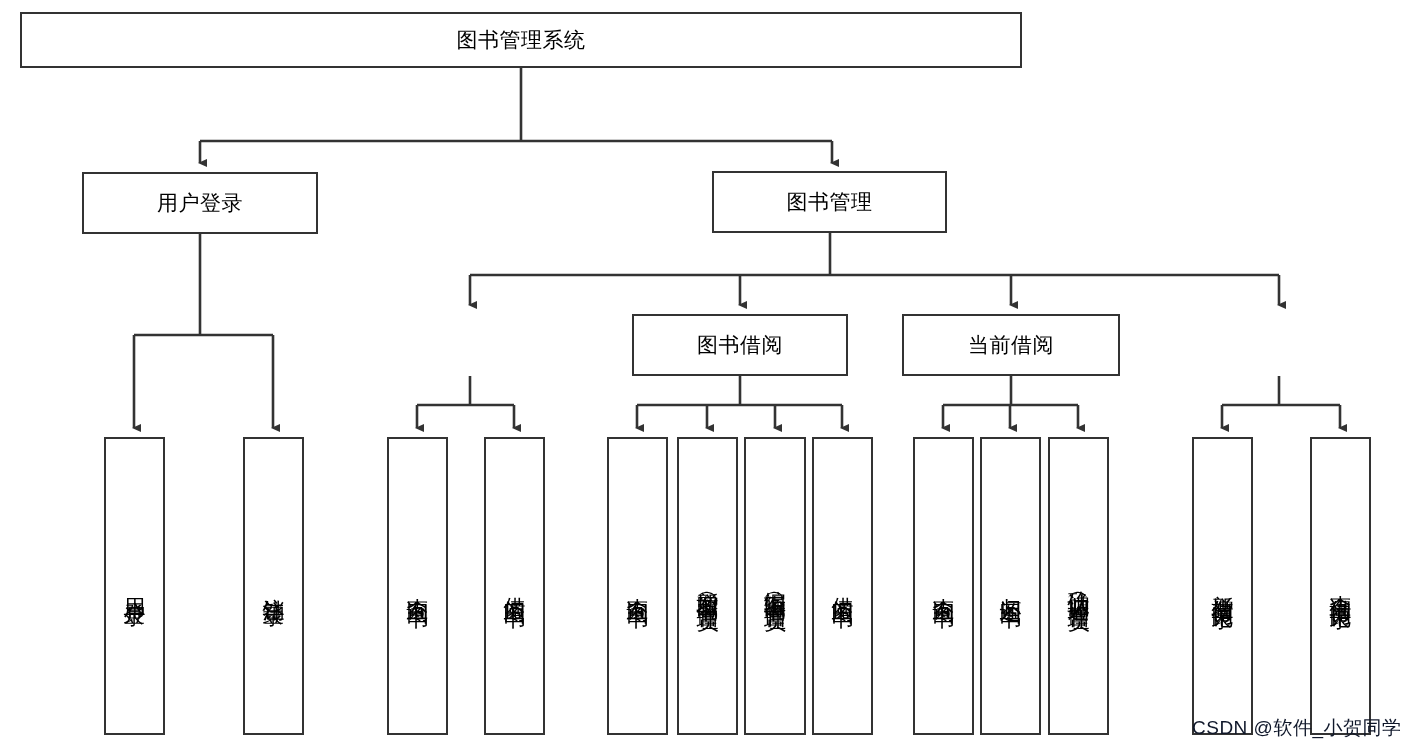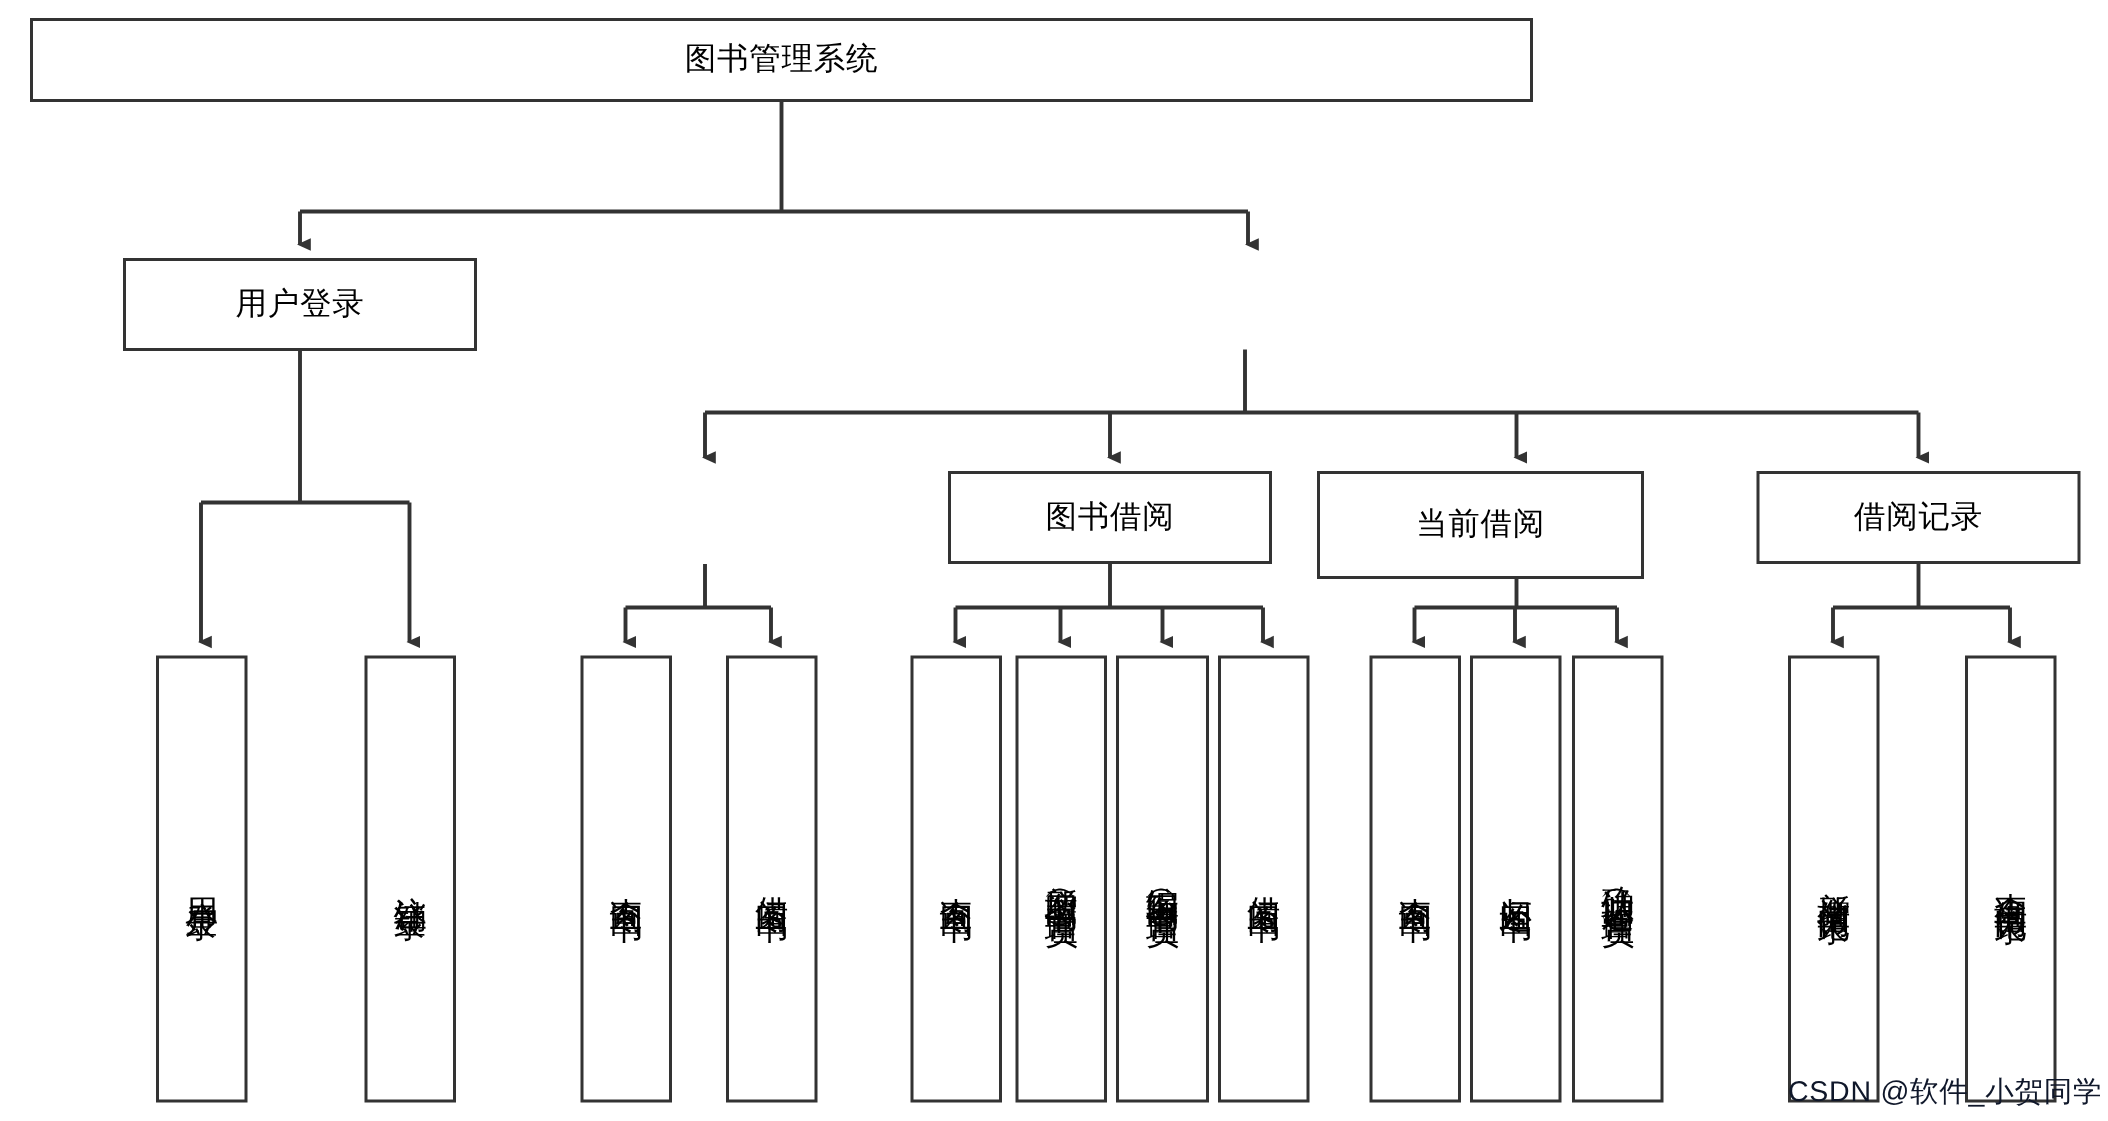--- a/index.html
+++ b/index.html
@@ -118,29 +118,29 @@
     </g>
   </svg>
 
   <div class="node horiz" style="left:20px;top:12px;width:1002px;height:56px;">
     <span class="label">图书管理系统</span>
   </div>
 
   <div class="node horiz" style="left:82px;top:172px;width:236px;height:62px;">
     <span class="label">用户登录</span>
   </div>
+  <div class="node horiz" style="left:712px;top:171px;width:235px;height:62px;">
+    <span class="label">图书管理</span>
+  </div>
 
   <div class="node horiz" style="left:632px;top:314px;width:216px;height:62px;">
     <span class="label">图书借阅</span>
   </div>
-  <div class="node horiz" style="left:878px;top:314px;width:218px;height:72px;justify-content:center;">
+  <div class="node horiz" style="left:902px;top:314px;width:218px;height:62px;justify-content:center;">
     <span class="label">当前借阅</span>
-  </div>
-  <div class="node horiz" style="left:1171px;top:314px;width:216px;height:62px;">
-    <span class="label">借阅记录</span>
   </div>
 
   <div class="node vert" style="left:104px;top:437px;width:61px;height:298px;">
     <span class="label">用户登录</span>
   </div>
   <div class="node vert" style="left:243px;top:437px;width:61px;height:298px;">
     <span class="label">注销登录</span>
   </div>
   <div class="node vert" style="left:387px;top:437px;width:61px;height:298px;">
     <span class="label">查询图书</span>

